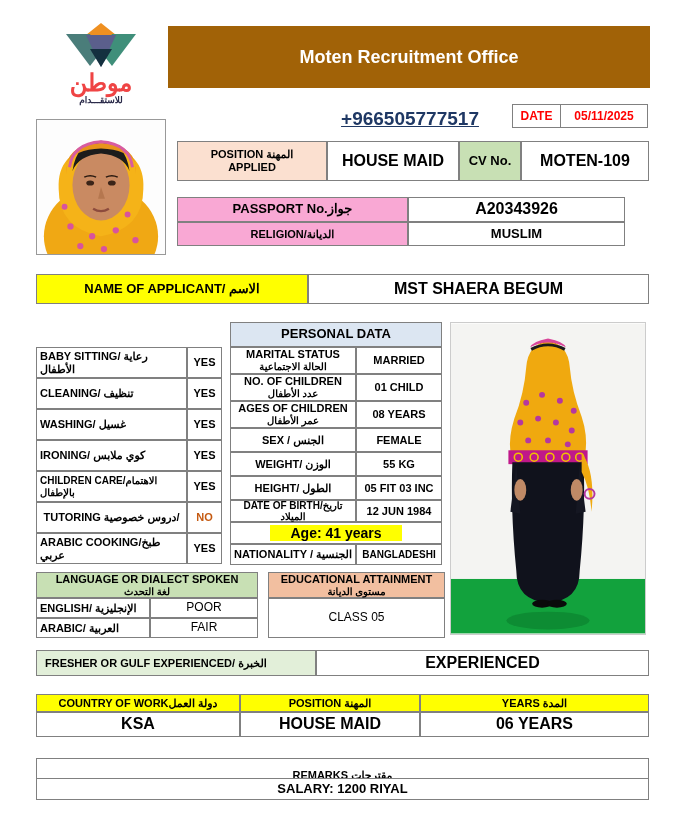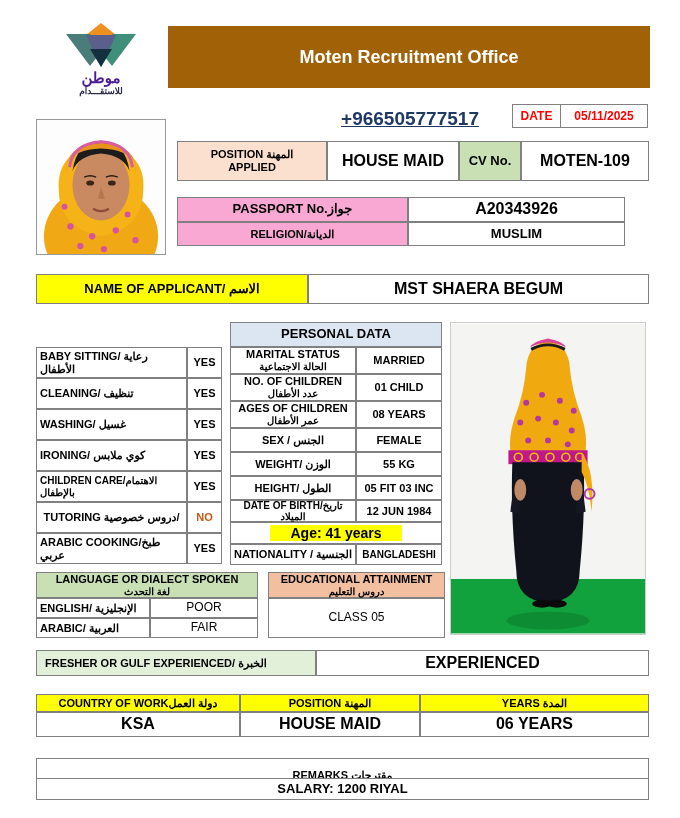--- a/index.html
+++ b/index.html
@@ -10,21 +10,21 @@
     color: #000000;
     position: relative;
     overflow: hidden;
   }
   .page { position: relative; width: 680px; height: 818px; }
 
   
   .logo-box { position: absolute; left: 47px; top: 22px; width: 108px; height: 82px;
               display: flex; flex-direction: column; align-items: center; }
   .logo-mark { width: 74px; height: 46px; position: relative; }
-  .logo-ar1 { font-size: 15px; font-weight: bold; color: #4c1d95; line-height: 1.05;
+  .logo-ar1 { font-size: 24px; font-weight: bold; color: #ef4444; line-height: 1.05;
               margin-top: 2px; letter-spacing: .5px; }
   .logo-ar2 { font-size: 9px; font-weight: bold; color: #2b2b4a; letter-spacing: 1px; }
 
   .title-banner { position: absolute; left: 168px; top: 26px; width: 482px; height: 62px;
                   background: #a16207; color: #fff; display: flex; align-items: center;
                   justify-content: center; font-size: 18px; font-weight: bold; }
 
   .phone { position: absolute; left: 325px; top: 108px; width: 170px; text-align: center;
            font-size: 19px; font-weight: bold; color: #1f3864; text-decoration: underline; }
 
@@ -246,21 +246,21 @@
     <span>LANGUAGE OR DIALECT SPOKEN</span>
     <span class="ar">لغة التحدث</span>
   </div>
   <div class="cell" style="left:36px; top:598px; width:114px; height:20px; justify-content:flex-start; text-align:left;">ENGLISH/ الإنجليزية</div>
   <div class="cell" style="left:150px; top:598px; width:108px; height:20px; font-weight:normal; font-size:12px;">POOR</div>
   <div class="cell" style="left:36px; top:618px; width:114px; height:20px; justify-content:flex-start; text-align:left;">ARABIC/ العربية</div>
   <div class="cell" style="left:150px; top:618px; width:108px; height:20px; font-weight:normal; font-size:12px;">FAIR</div>
 
   <div class="cell peach3" style="left:268px; top:572px; width:177px; height:26px; flex-direction:column;">
     <span>EDUCATIONAL ATTAINMENT</span>
-    <span class="ar">دروس التعليم</span>
+    <span class="ar">مستوى الديانة</span>
   </div>
   <div class="cell" style="left:268px; top:598px; width:177px; height:40px; font-weight:normal; font-size:12px;">CLASS 05</div>
 
   <div class="cell green2" style="left:36px; top:650px; width:280px; height:26px; justify-content:flex-start; text-align:left; padding-left:8px;">FRESHER OR GULF EXPERIENCED/ الخبرة</div>
   <div class="cell big" style="left:316px; top:650px; width:333px; height:26px;">EXPERIENCED</div>
 
   <div class="cell yellow" style="left:36px; top:694px; width:204px; height:18px;">COUNTRY OF WORKدولة العمل</div>
   <div class="cell yellow" style="left:240px; top:694px; width:180px; height:18px;">POSITION المهنة</div>
   <div class="cell yellow" style="left:420px; top:694px; width:229px; height:18px;">YEARS المدة</div>
 

